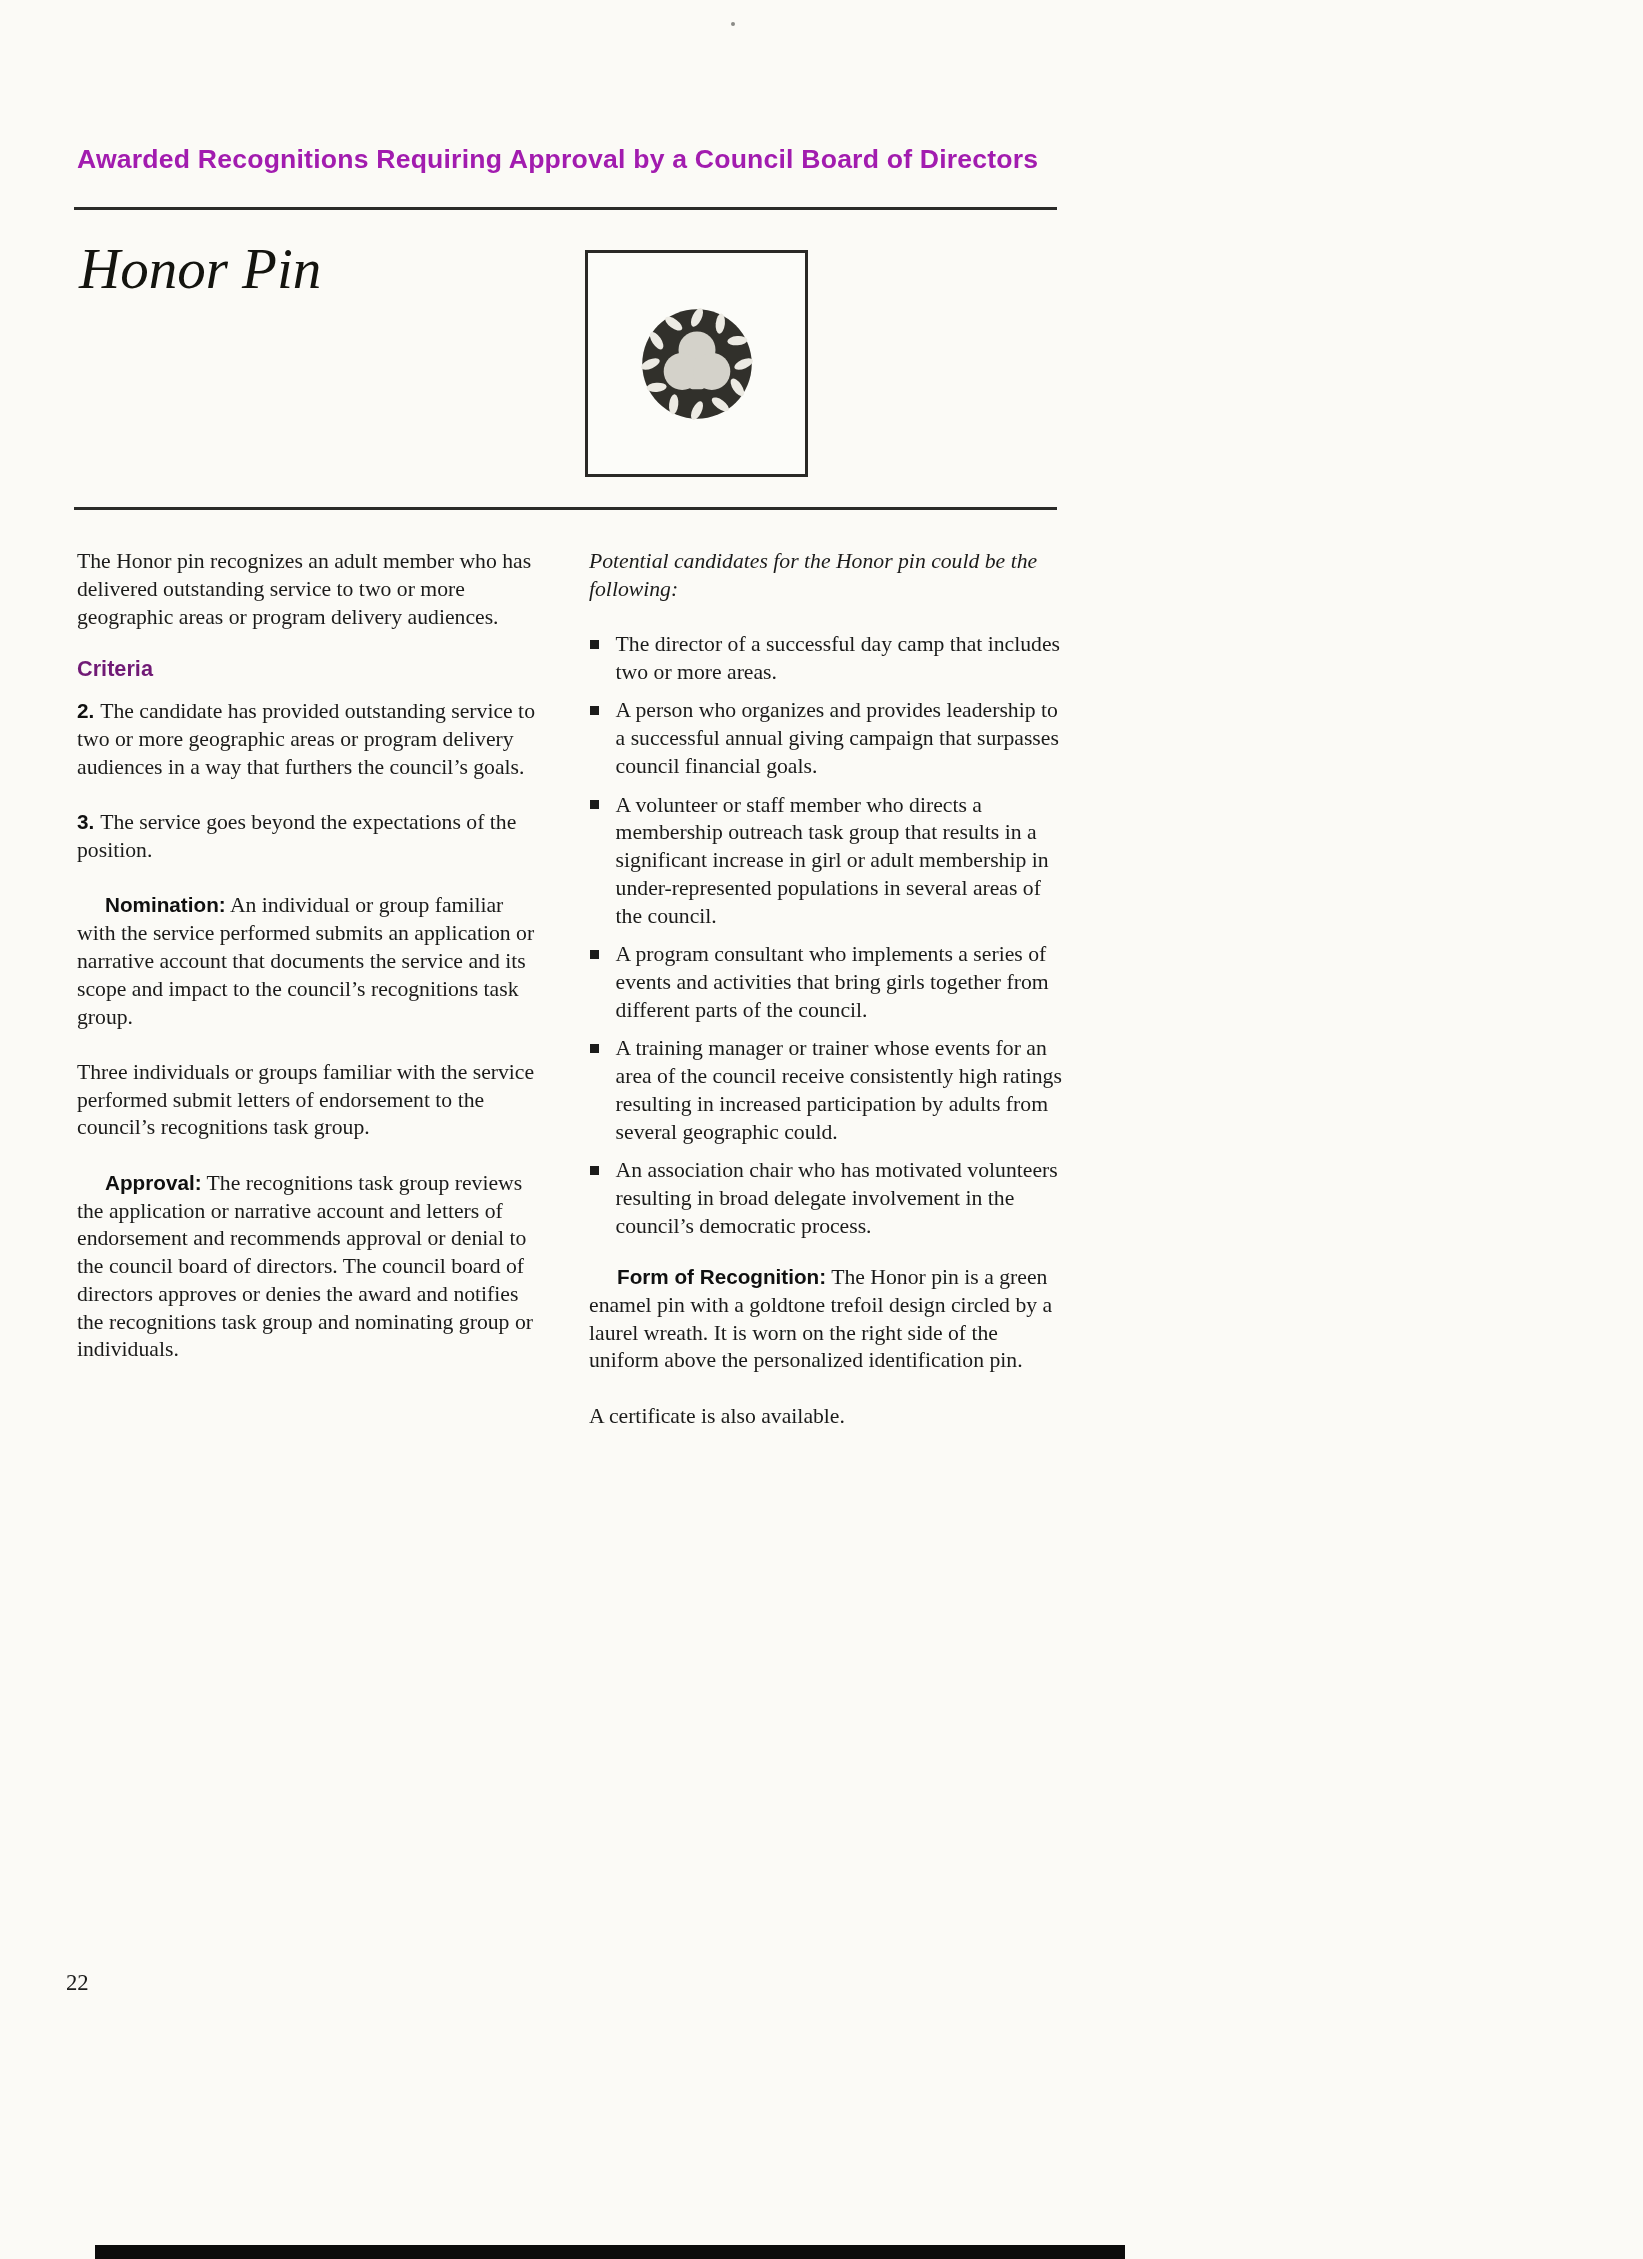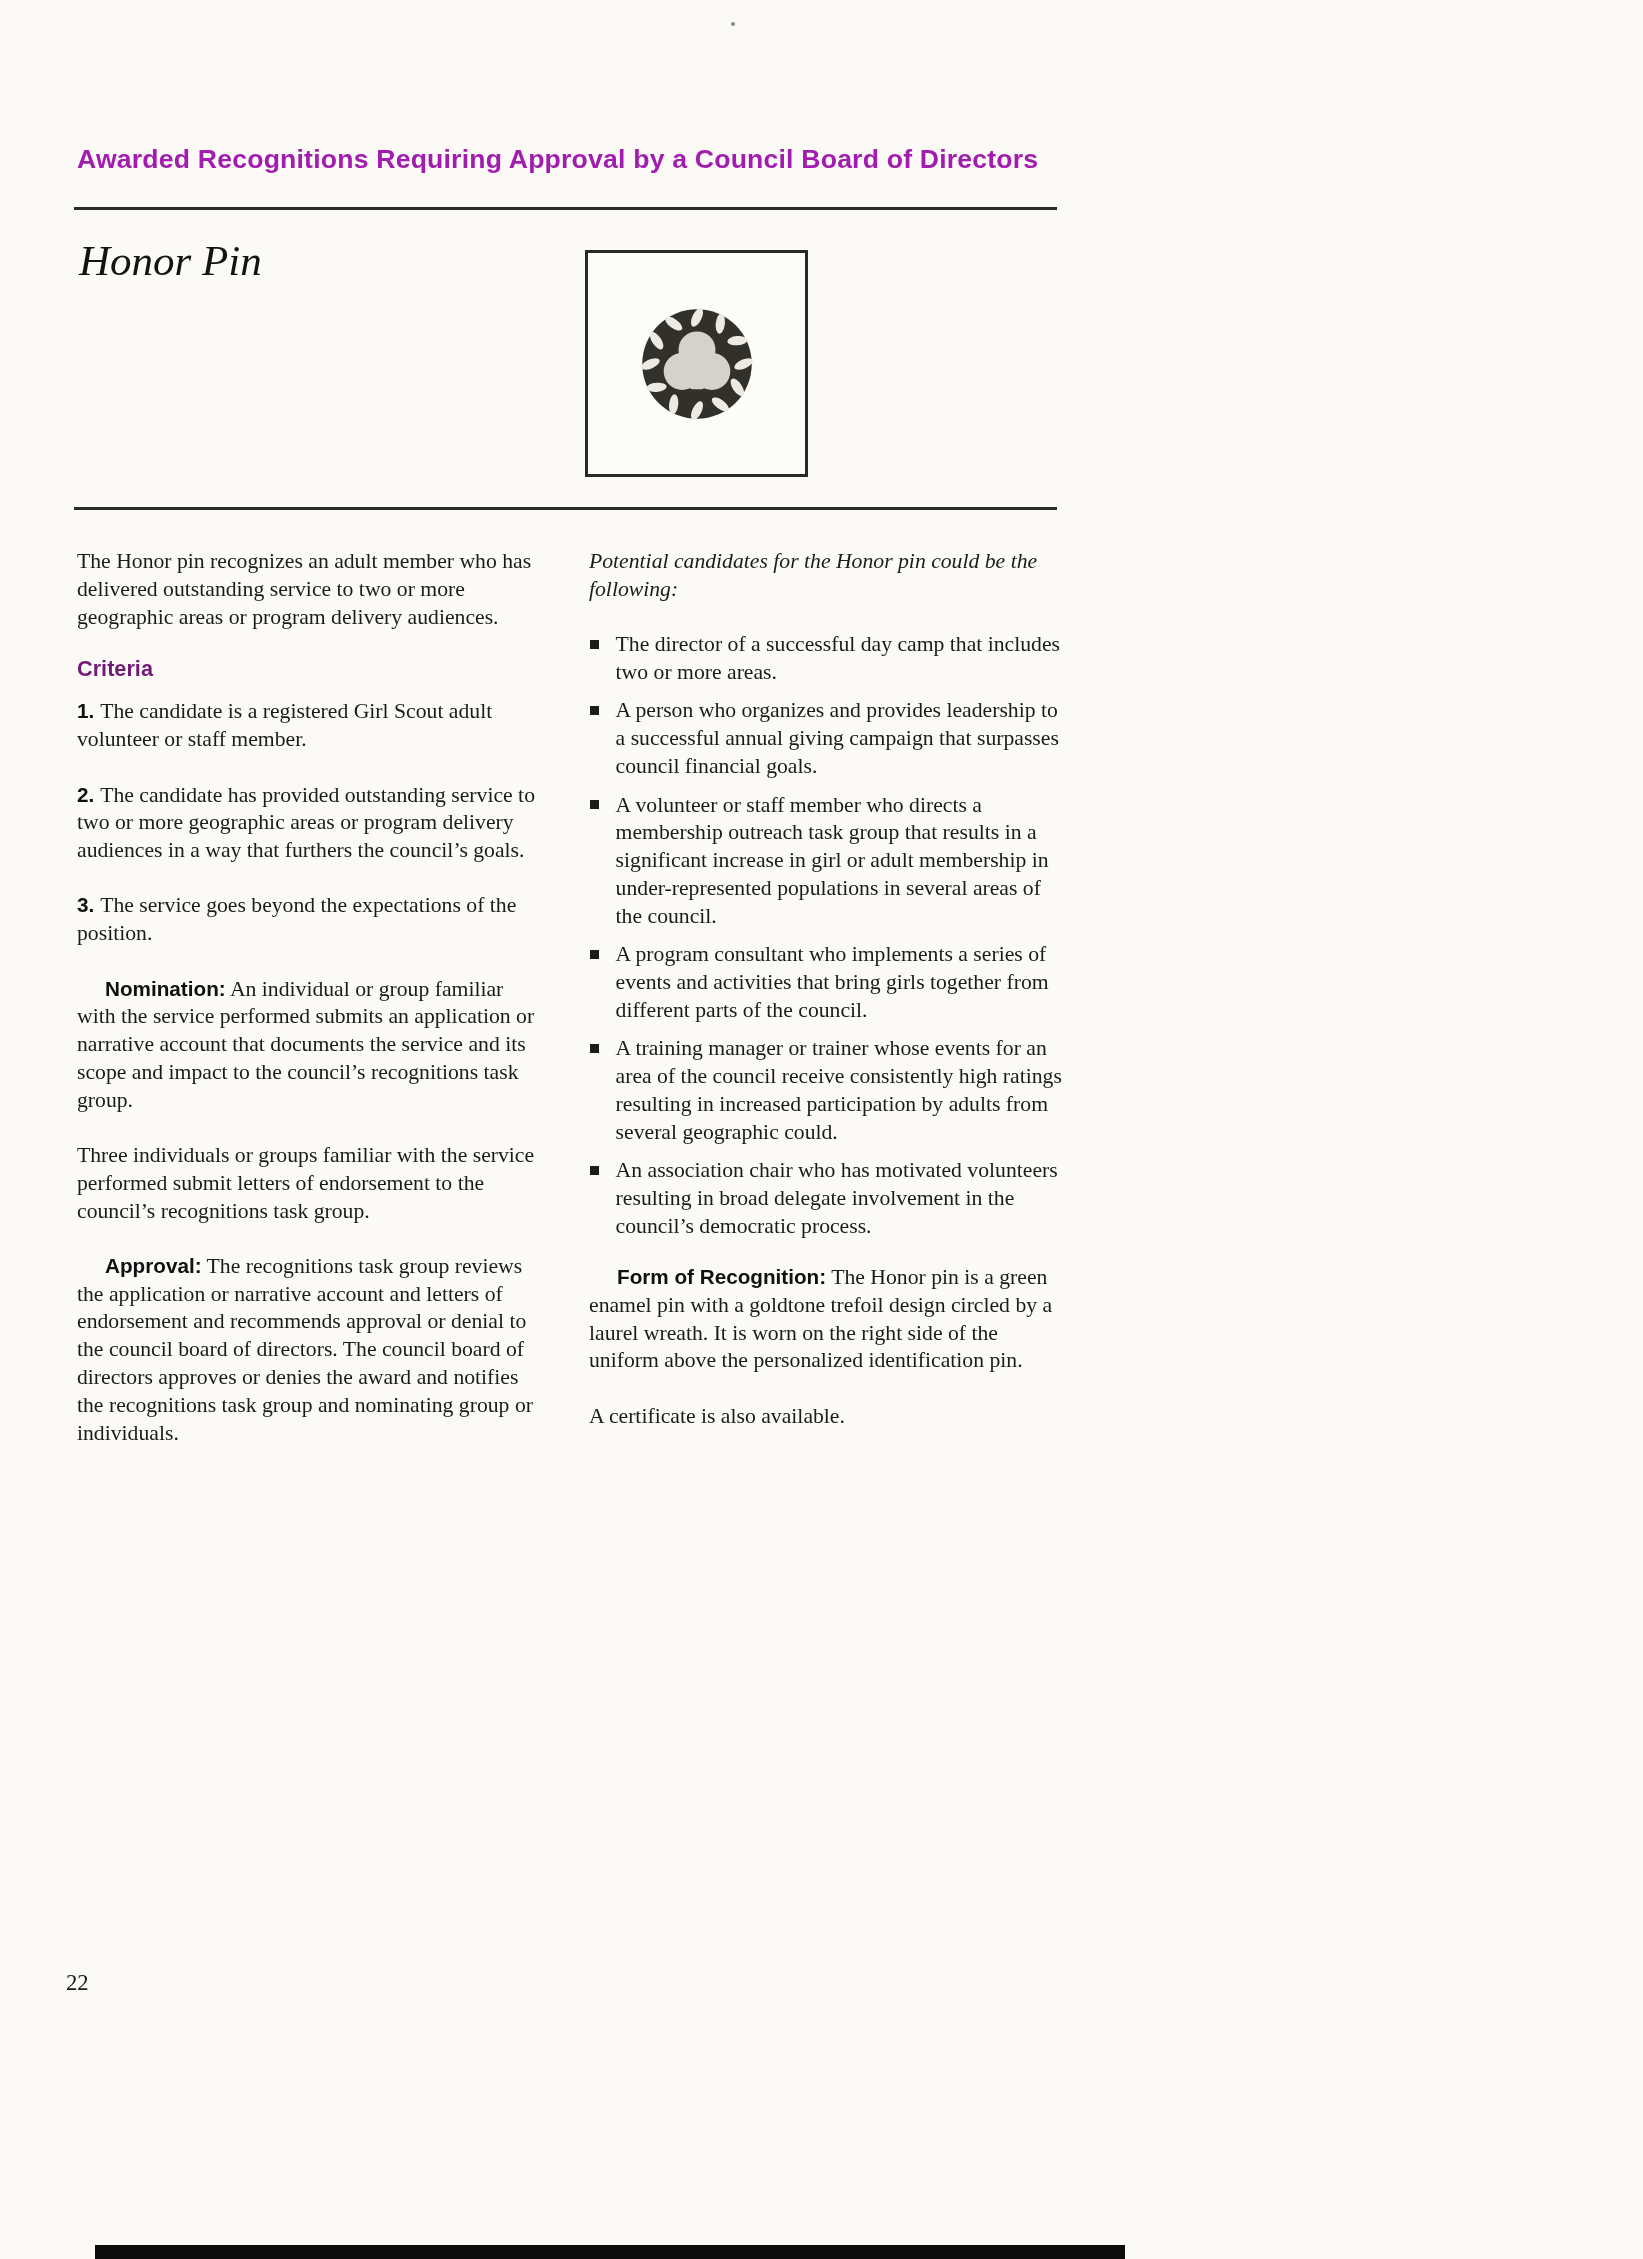--- a/index.html
+++ b/index.html
@@ -19,21 +19,21 @@
     letter-spacing:0.2px;
   }
   .rule{
     position:absolute;left:74px;width:983px;height:3px;
     background:#2b2b29;
   }
   .rule-top{top:207px;}
   .rule-mid{top:507px;}
   .section-title{
     position:absolute;left:79px;top:236px;
-    font-style:italic;font-size:43px;color:#14140f;
+    font-style:italic;font-size:57px;color:#14140f;
   }
   .pin-box{
     position:absolute;left:585px;top:250px;
     width:217px;height:221px;
     border:3.9px solid #2a2926;background:#fcfcf9;
     display:flex;align-items:center;justify-content:center;
   }
   .pin-box svg{width:148px;height:148px;}
   .col{
     position:absolute;top:548px;
@@ -145,21 +145,20 @@
     </svg>
   </div>
 
   <div class="rule rule-mid"></div>
 
   <div class="col col-left">
     <p class="intro">The Honor pin recognizes an adult member who has delivered outstanding service to two or more geographic areas or program delivery audiences.</p>
 
     <div class="heading-sans">Criteria</div>
 
-    <p class="crit"><span class="num">1.</span><span>The candidate is a registered Girl Scout adult volunteer or staff member.</span></p>
     <p class="crit"><span class="num">2.</span><span>The candidate has provided outstanding service to two or more geographic areas or program delivery audiences in a way that furthers the council’s goals.</span></p>
     <p class="crit"><span class="num">3.</span><span>The service goes beyond the expectations of the position.</span></p>
 
     <p class="gap-big"><span class="runin">Nomination:</span><span> An individual or group familiar with the service performed submits an application or narrative account that documents the service and its scope and impact to the council’s recognitions task group.</span></p>
 
     <p>Three individuals or groups familiar with the service performed submit letters of endorsement to the council’s recognitions task group.</p>
 
     <p class="gap-big"><span class="runin">Approval:</span><span> The recognitions task group reviews the application or narrative account and letters of endorsement and recommends approval or denial to the council board of directors. The council board of directors approves or denies the award and notifies the recognitions task group and nominating group or individuals.</span></p>
   </div>
 

